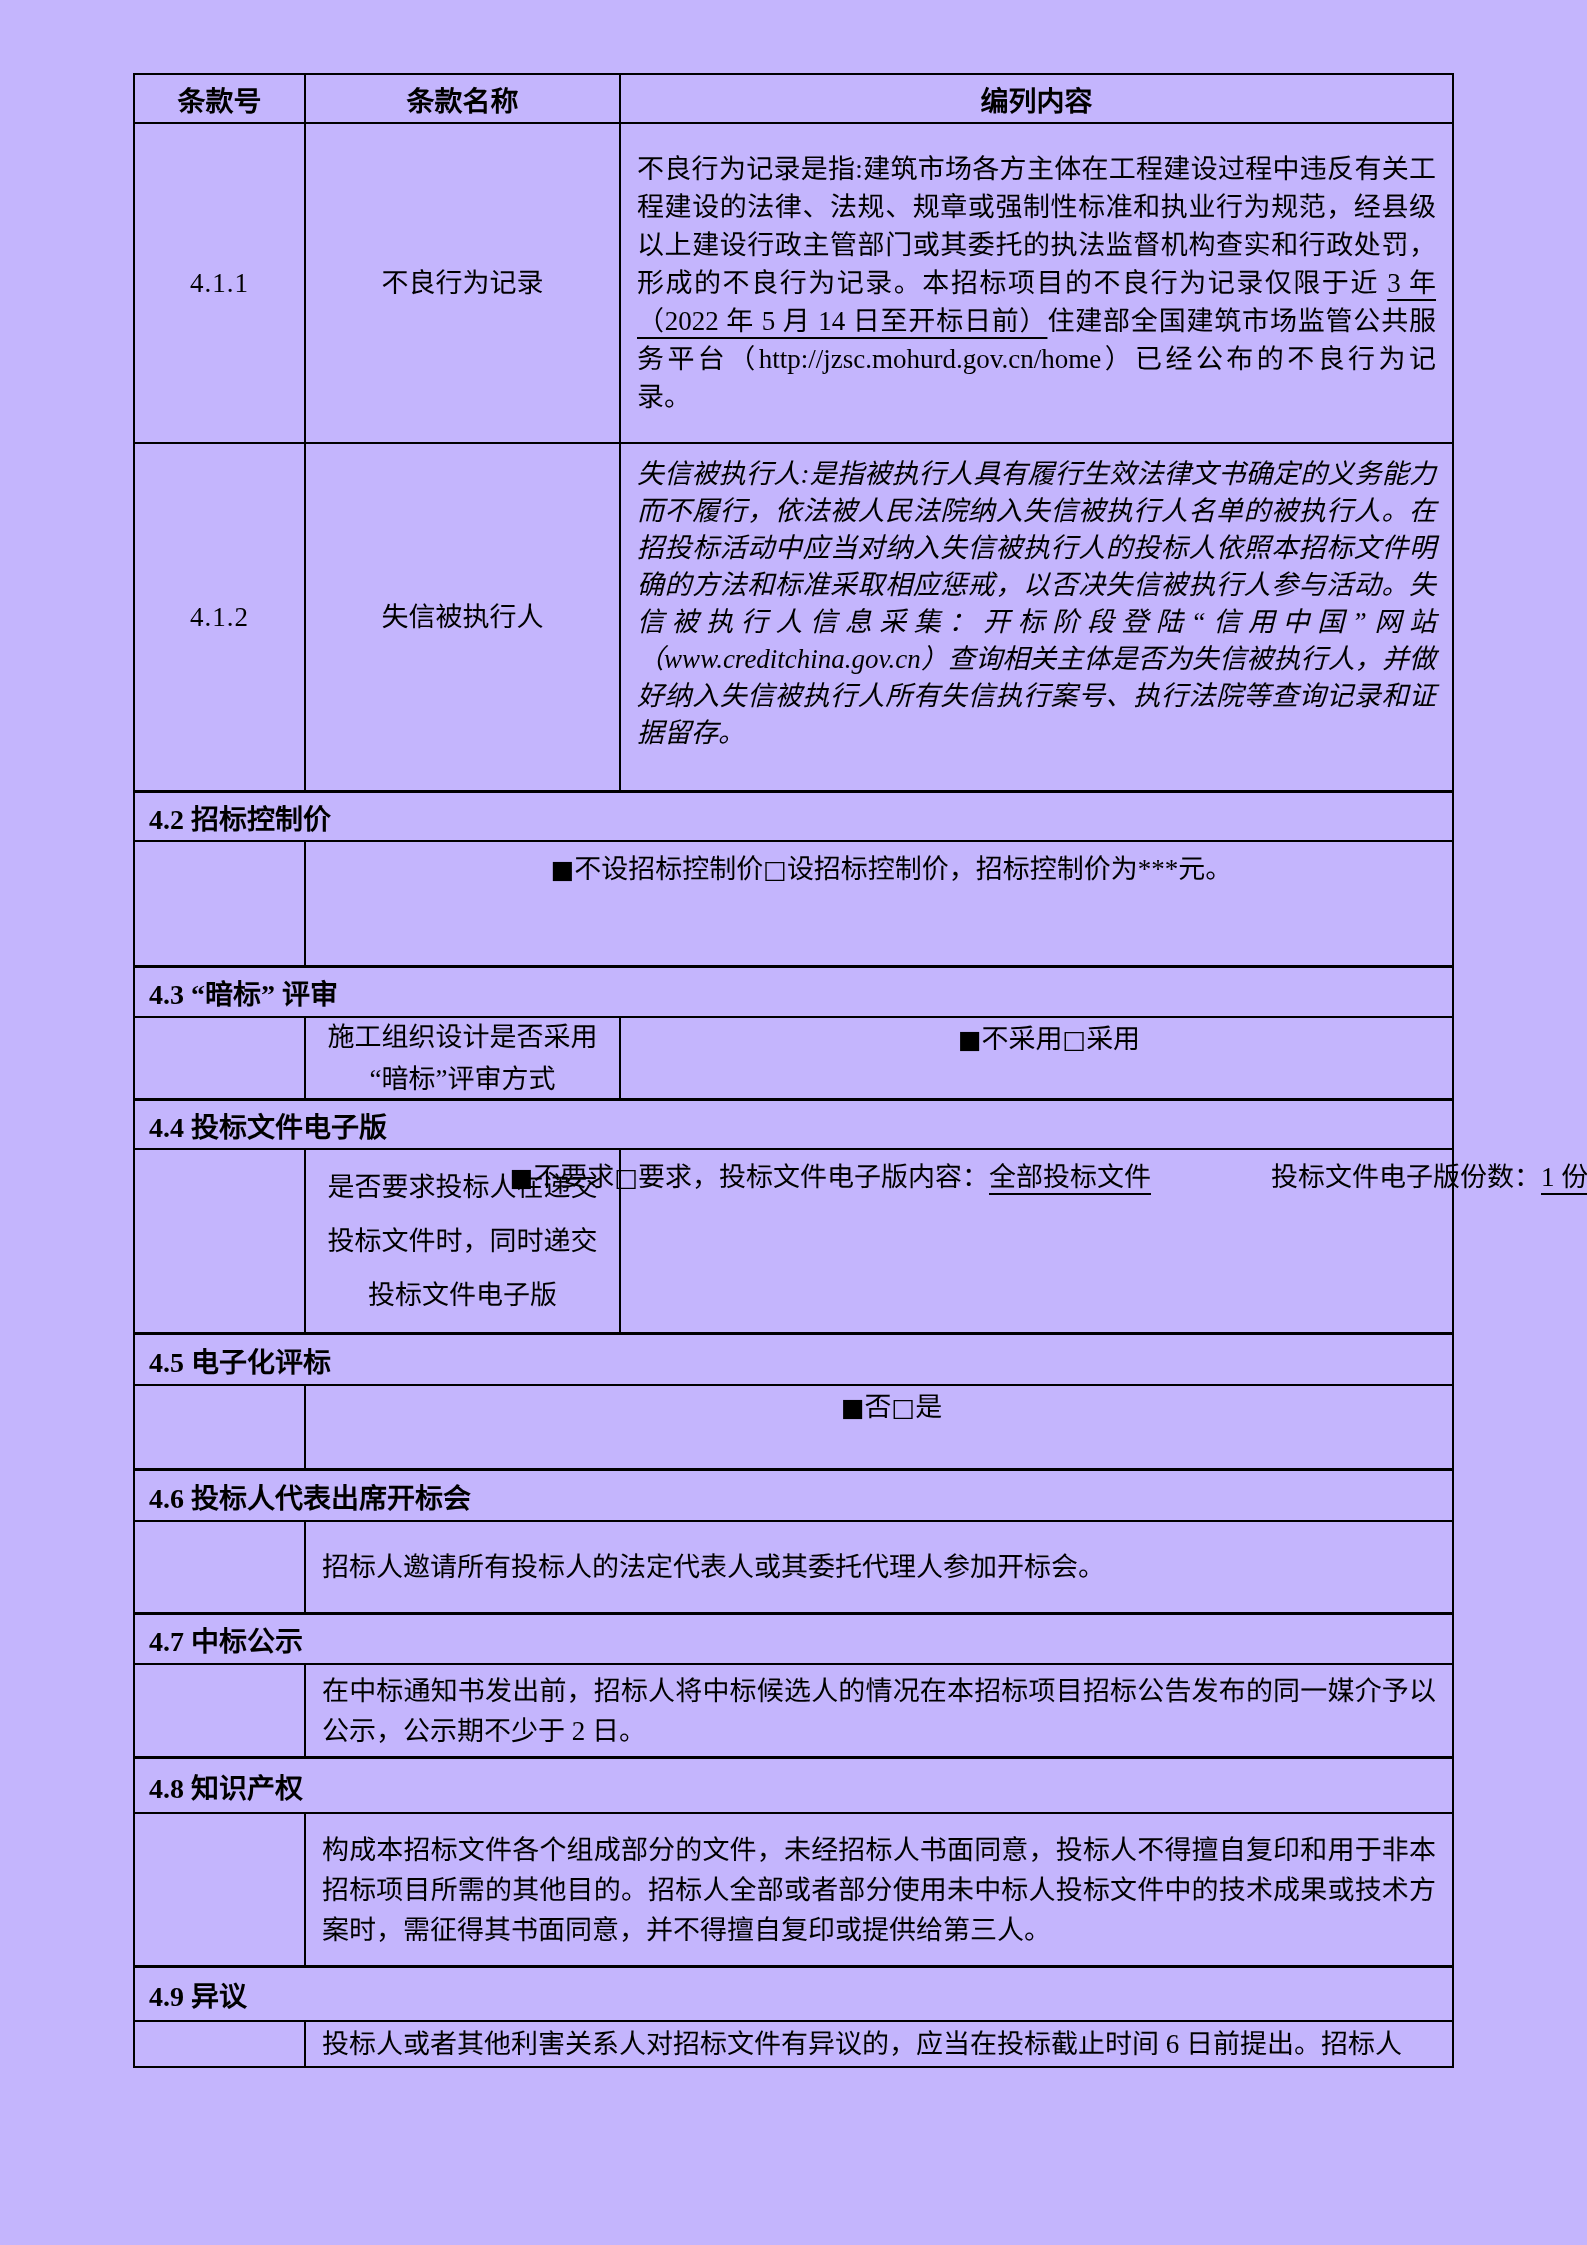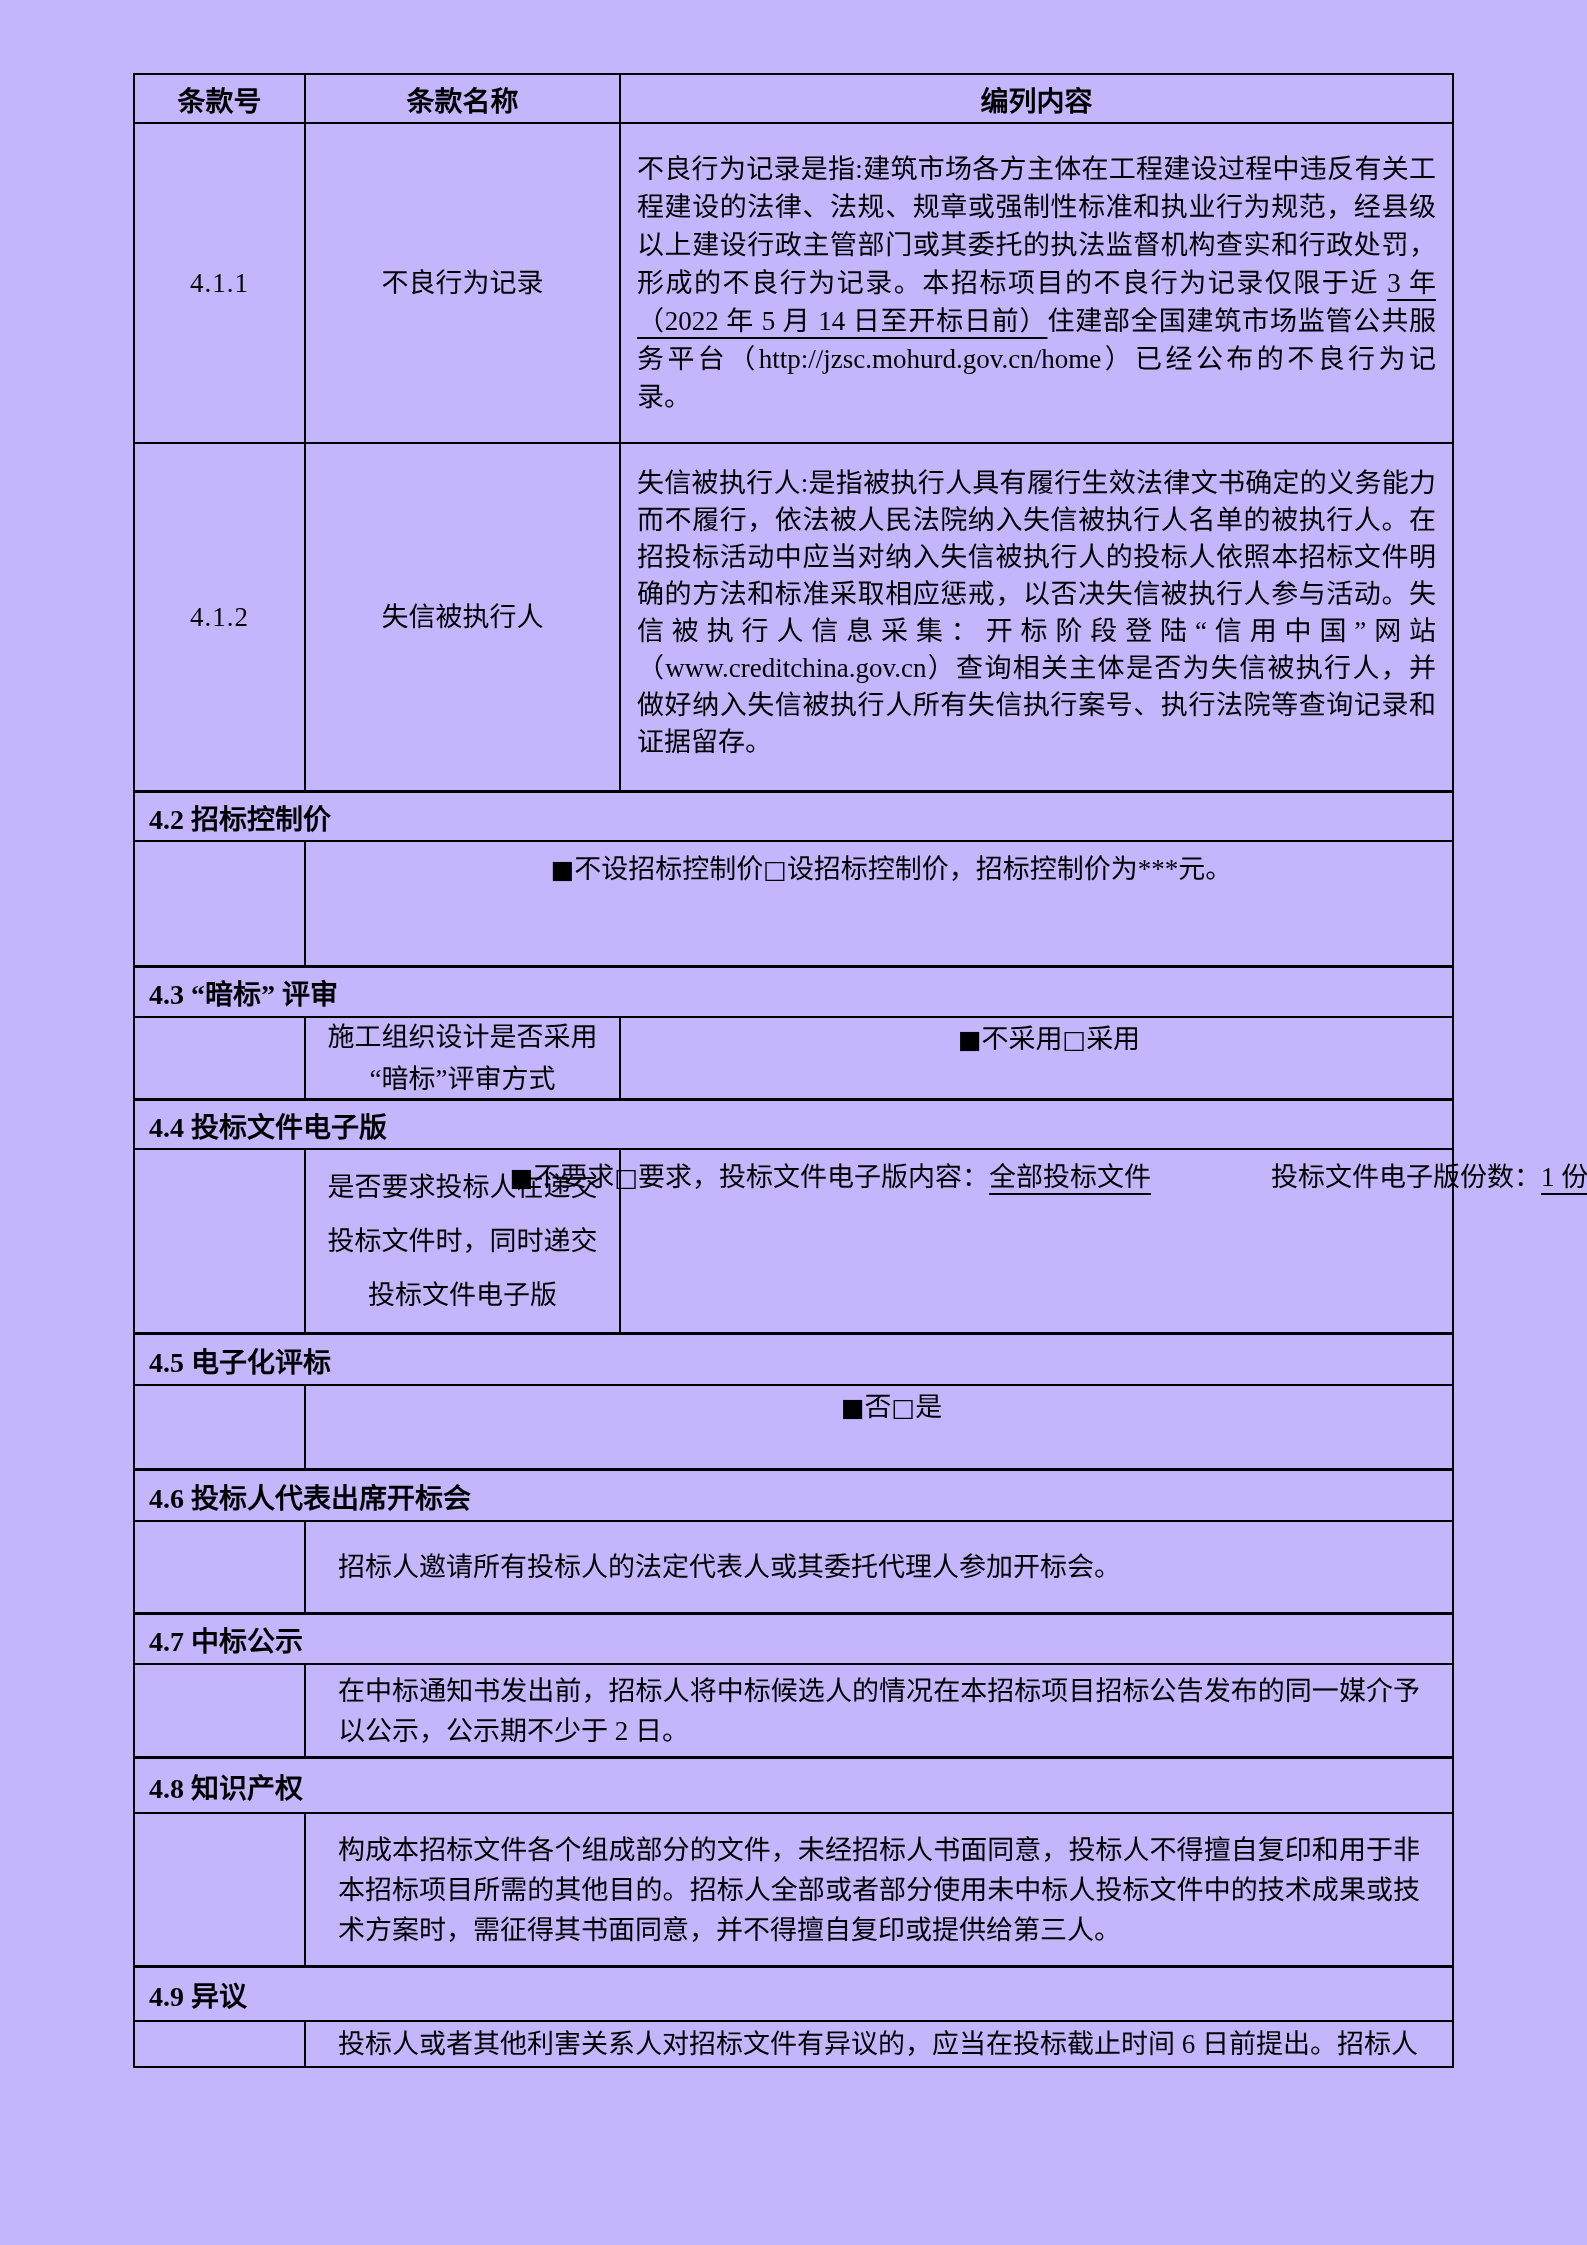--- a/index.html
+++ b/index.html
@@ -42,21 +42,21 @@
   .clause-no { font-size: 27px; letter-spacing: 1px; }
   .clause-name { font-size: 27px; line-height: 42px; }
 
   .para-cell {
     padding: 26px 16px 0 16px;
     font-size: 27px;
     line-height: 38px;
     text-align: justify;
     text-justify: inter-character;
   }
-  .r412 .para-cell { padding-top: 21px; line-height: 37px; }
+  .r412 .para-cell { padding-top: 12px; line-height: 37px; font-style: italic; }
 
   .sec-row {
     align-items: center;
     font-weight: bold;
     font-size: 28px;
     padding-left: 14px;
     box-sizing: border-box;
   }
 
   .opts-cell {
@@ -66,21 +66,21 @@
     padding-left: 25px;
     font-size: 27px;
   }
   .opt-line { white-space: nowrap; }
   .glyph { font-family: "DejaVu Sans", sans-serif; font-size: 25px; }
   .lh54 .opt-line, .lh54 div { line-height: 54px; }
   .lh42 .opt-line, .lh42 div { line-height: 42px; }
   .indent-line { padding-left: 120px; }
 
   .merged-text {
-    padding: 0 32px;
+    padding: 0 16px;
     font-size: 27px;
     line-height: 40px;
     text-align: justify;
     text-justify: inter-character;
   }
   .u { text-decoration: underline; text-underline-offset: 7px; }
 </style>
 </head>
 <body>
 

